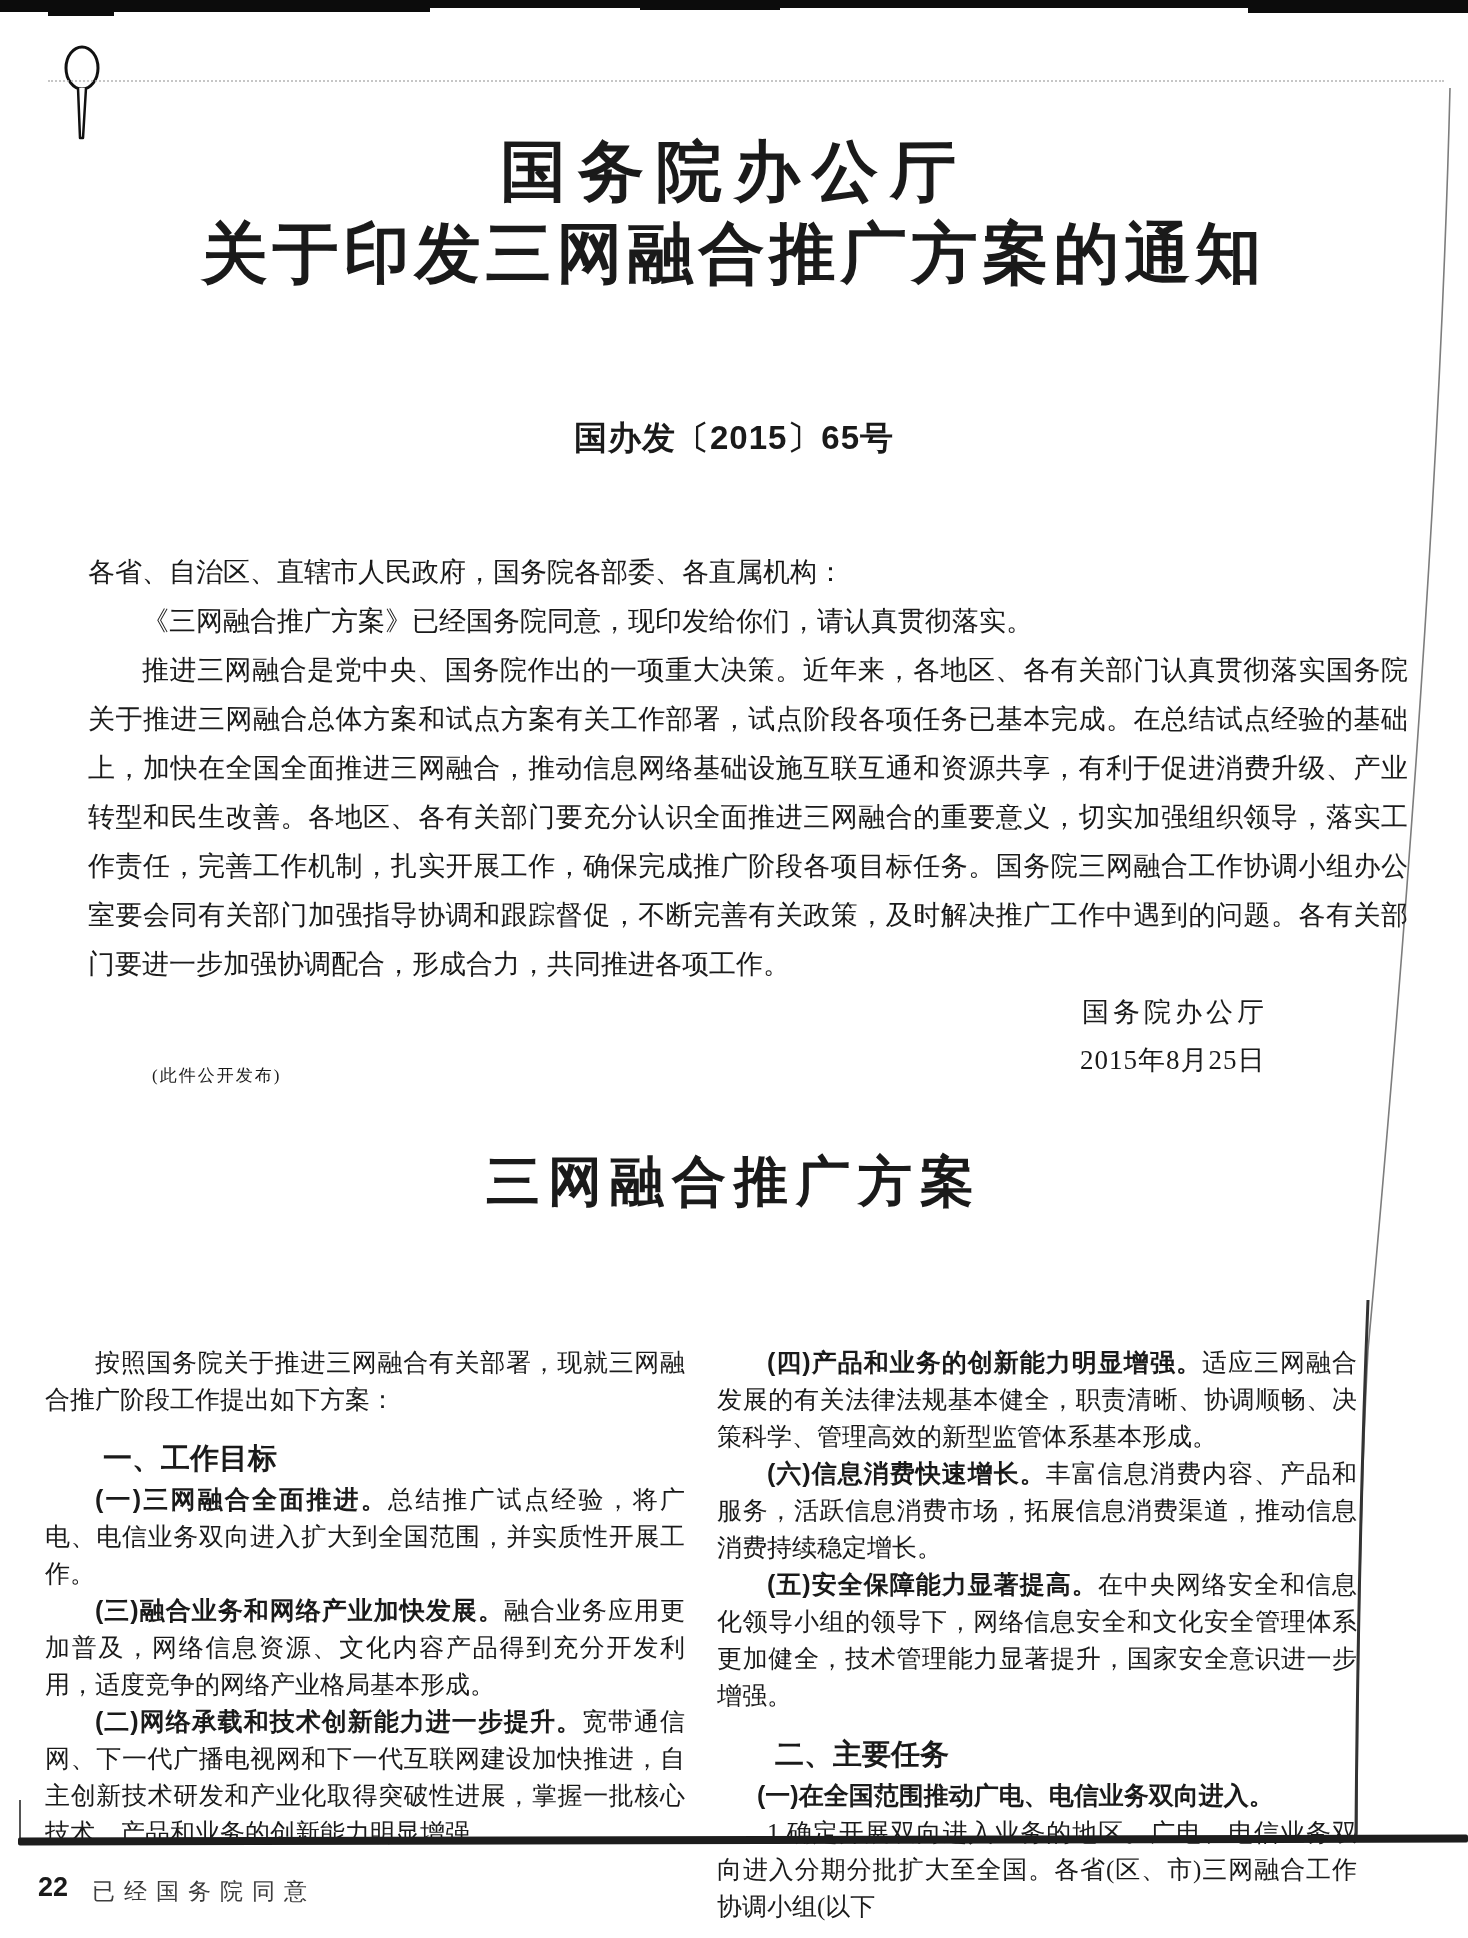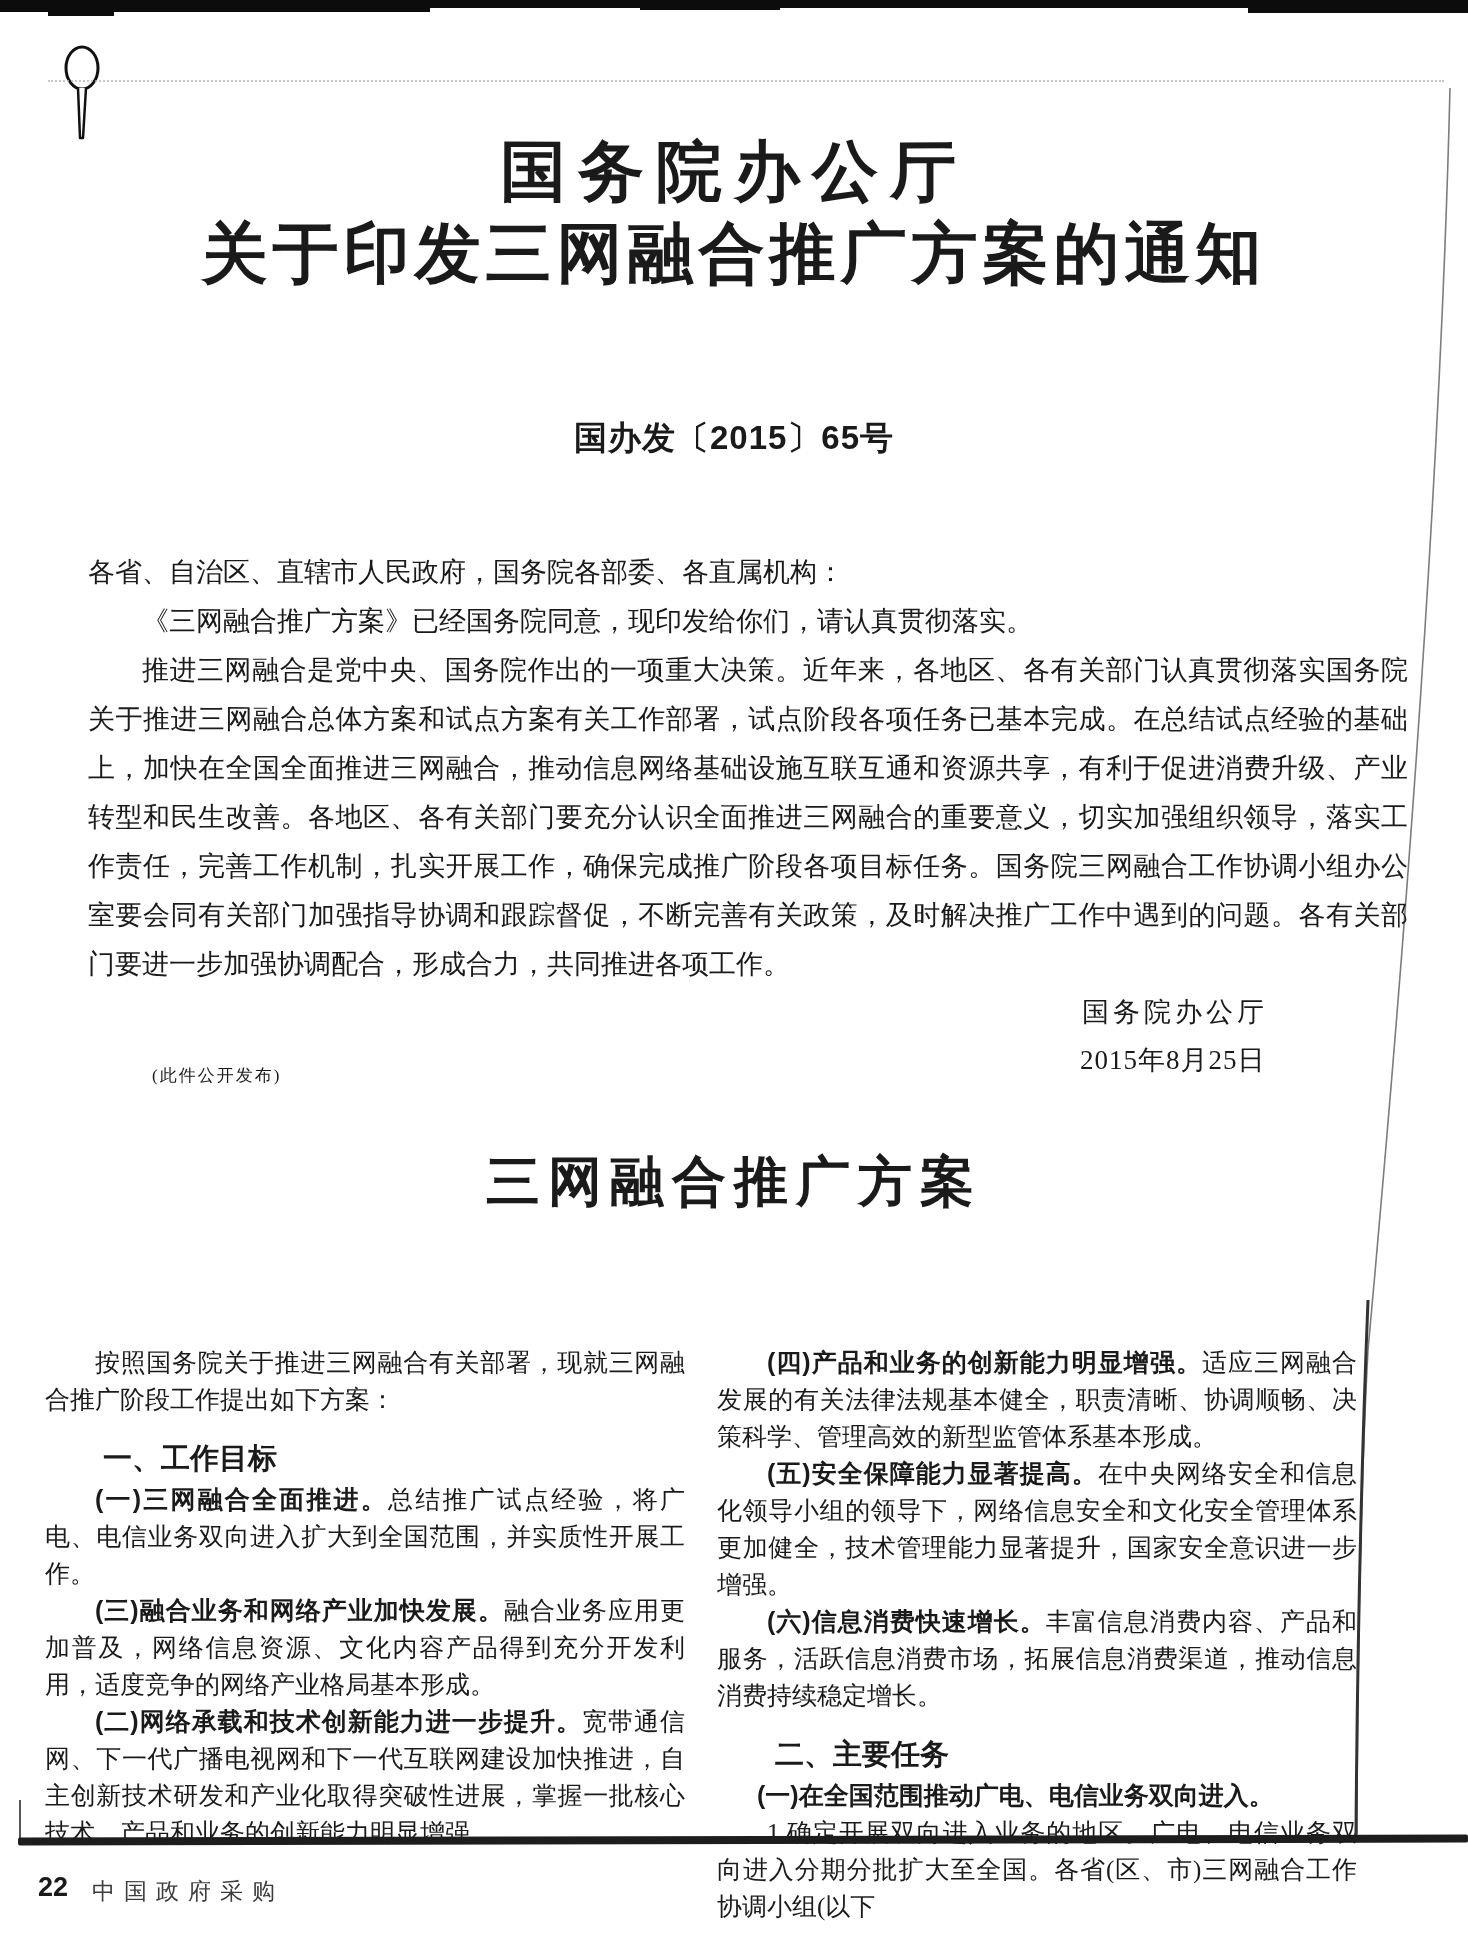--- a/index.html
+++ b/index.html
@@ -92,25 +92,25 @@
   <div class="columns">
     <div class="col">
       <p class="ind">按照国务院关于推进三网融合有关部署，现就三网融合推广阶段工作提出如下方案：</p>
       <p class="subhead">一、工作目标</p>
       <p class="ind"><span class="lead">(一)三网融合全面推进。</span><span>总结推广试点经验，将广电、电信业务双向进入扩大到全国范围，并实质性开展工作。</span></p>
       <p class="ind"><span class="lead">(三)融合业务和网络产业加快发展。</span><span>融合业务应用更加普及，网络信息资源、文化内容产品得到充分开发利用，适度竞争的网络产业格局基本形成。</span></p>
       <p class="ind"><span class="lead">(二)网络承载和技术创新能力进一步提升。</span><span>宽带通信网、下一代广播电视网和下一代互联网建设加快推进，自主创新技术研发和产业化取得突破性进展，掌握一批核心技术，产品和业务的创新能力明显增强。</span></p>
     </div>
     <div class="col">
       <p class="ind"><span class="lead">(四)产品和业务的创新能力明显增强。</span><span>适应三网融合发展的有关法律法规基本健全，职责清晰、协调顺畅、决策科学、管理高效的新型监管体系基本形成。</span></p>
+      <p class="ind"><span class="lead">(六)信息消费快速增长。</span><span>丰富信息消费内容、产品和服务，活跃信息消费市场，拓展信息消费渠道，推动信息消费持续稳定增长。</span></p>
       <p class="ind"><span class="lead">(五)安全保障能力显著提高。</span><span>在中央网络安全和信息化领导小组的领导下，网络信息安全和文化安全管理体系更加健全，技术管理能力显著提升，国家安全意识进一步增强。</span></p>
-      <p class="ind"><span class="lead">(六)信息消费快速增长。</span><span>丰富信息消费内容、产品和服务，活跃信息消费市场，拓展信息消费渠道，推动信息消费持续稳定增长。</span></p>
       <p class="subhead">二、主要任务</p>
       <p class="taskhead">(一)在全国范围推动广电、电信业务双向进入。</p>
       <p class="ind">1.确定开展双向进入业务的地区。广电、电信业务双向进入分期分批扩大至全国。各省(区、市)三网融合工作协调小组(以下</p>
     </div>
   </div>
 
   <div class="rule"></div>
   <div class="pageno">22</div>
-  <div class="journal">中国政府采购</div>
+  <div class="journal">已经国务院同意</div>
 
 </div>
 
 </body></html>

